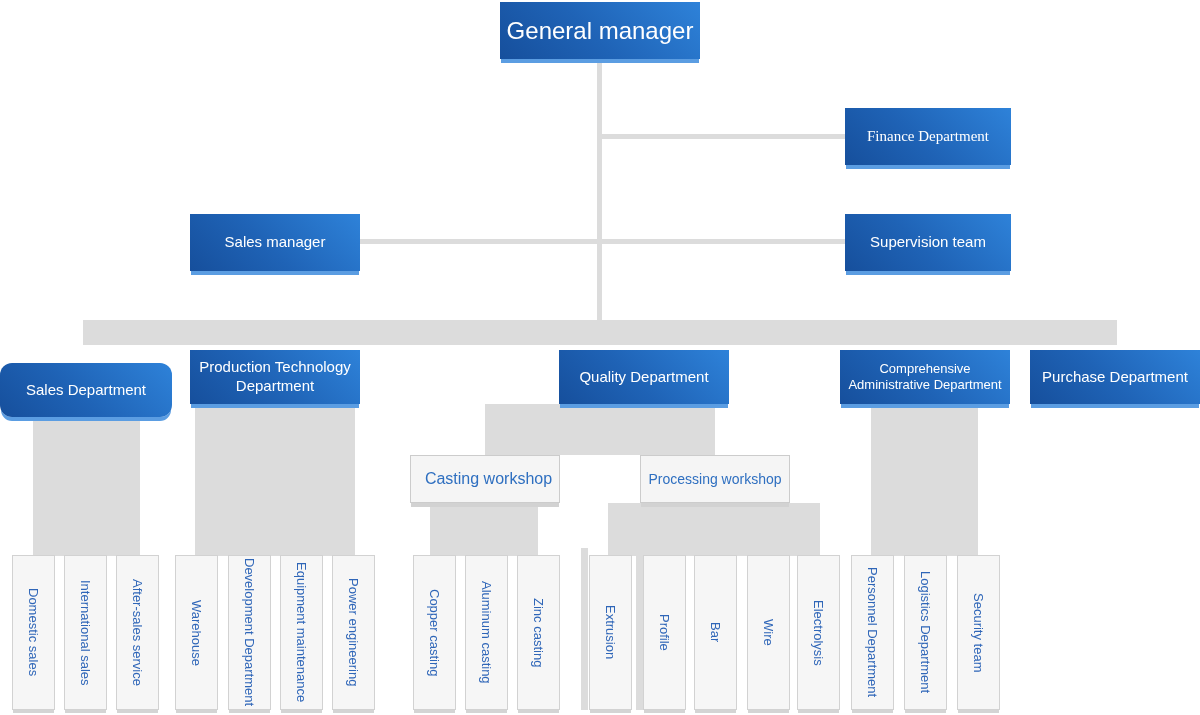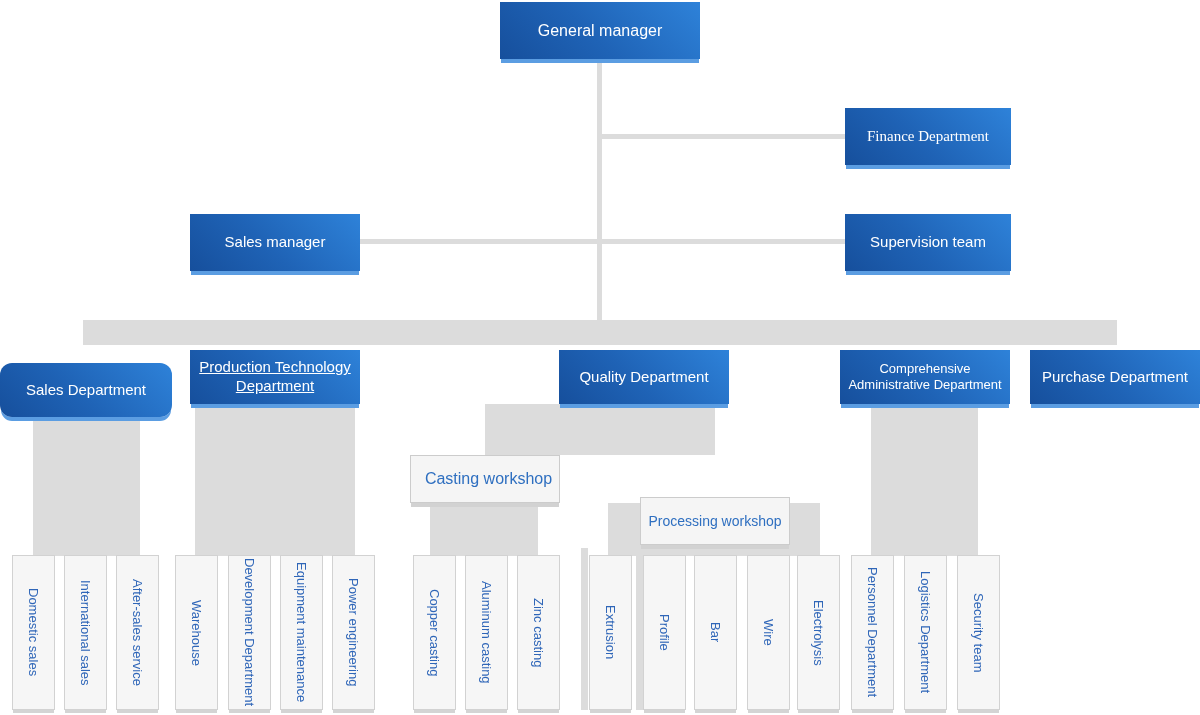--- a/index.html
+++ b/index.html
@@ -46,23 +46,23 @@
     display:flex;align-items:center;justify-content:center;
     box-shadow:0 4px 0 -1px #d4d4d4;
   }
   .leaf span{
     writing-mode:vertical-rl;
     color:#2f66b8;
     font-size:13px;
     line-height:1;
     white-space:nowrap;
   }
-  .fs20{font-size:16px;}
+  .fs20{font-size:24px;}
   .fs15{font-size:15px;}
-  .fs14{font-size:14px;margin-top:42px;}
+  .fs14{font-size:14px;}
   .fs13{font-size:13px;}
   .fs16{font-size:16px;}
 </style>
 </head>
 <body>
 
 <div id="stage">
 
   <div class="conn" style="left:597px;top:58px;width:5px;height:262px;"></div>
   <div class="conn" style="left:600px;top:134px;width:247px;height:5px;"></div>
@@ -91,21 +91,21 @@
   </div>
 
   <div class="bnode fs15" style="left:845px;top:214px;width:166px;height:57px;">
     <span>Supervision team</span>
   </div>
 
   <div class="bnode fs15" style="left:0px;top:363px;width:172px;height:54px;border-radius:12px;">
     <span>Sales Department</span>
   </div>
 
-  <div class="bnode fs15" style="left:190px;top:350px;width:170px;height:54px;text-decoration:underline;">
+  <div class="bnode fs15" style="left:190px;top:350px;width:170px;height:54px;">
     <span>Production Technology Department</span>
   </div>
 
   <div class="bnode fs15" style="left:515px;top:350px;width:170px;height:54px;margin-left:44px;">
     <span>Quality Department</span>
   </div>
 
   <div class="bnode fs13" style="left:840px;top:350px;width:170px;height:54px;">
     <span>Comprehensive Administrative Department</span>
   </div>

